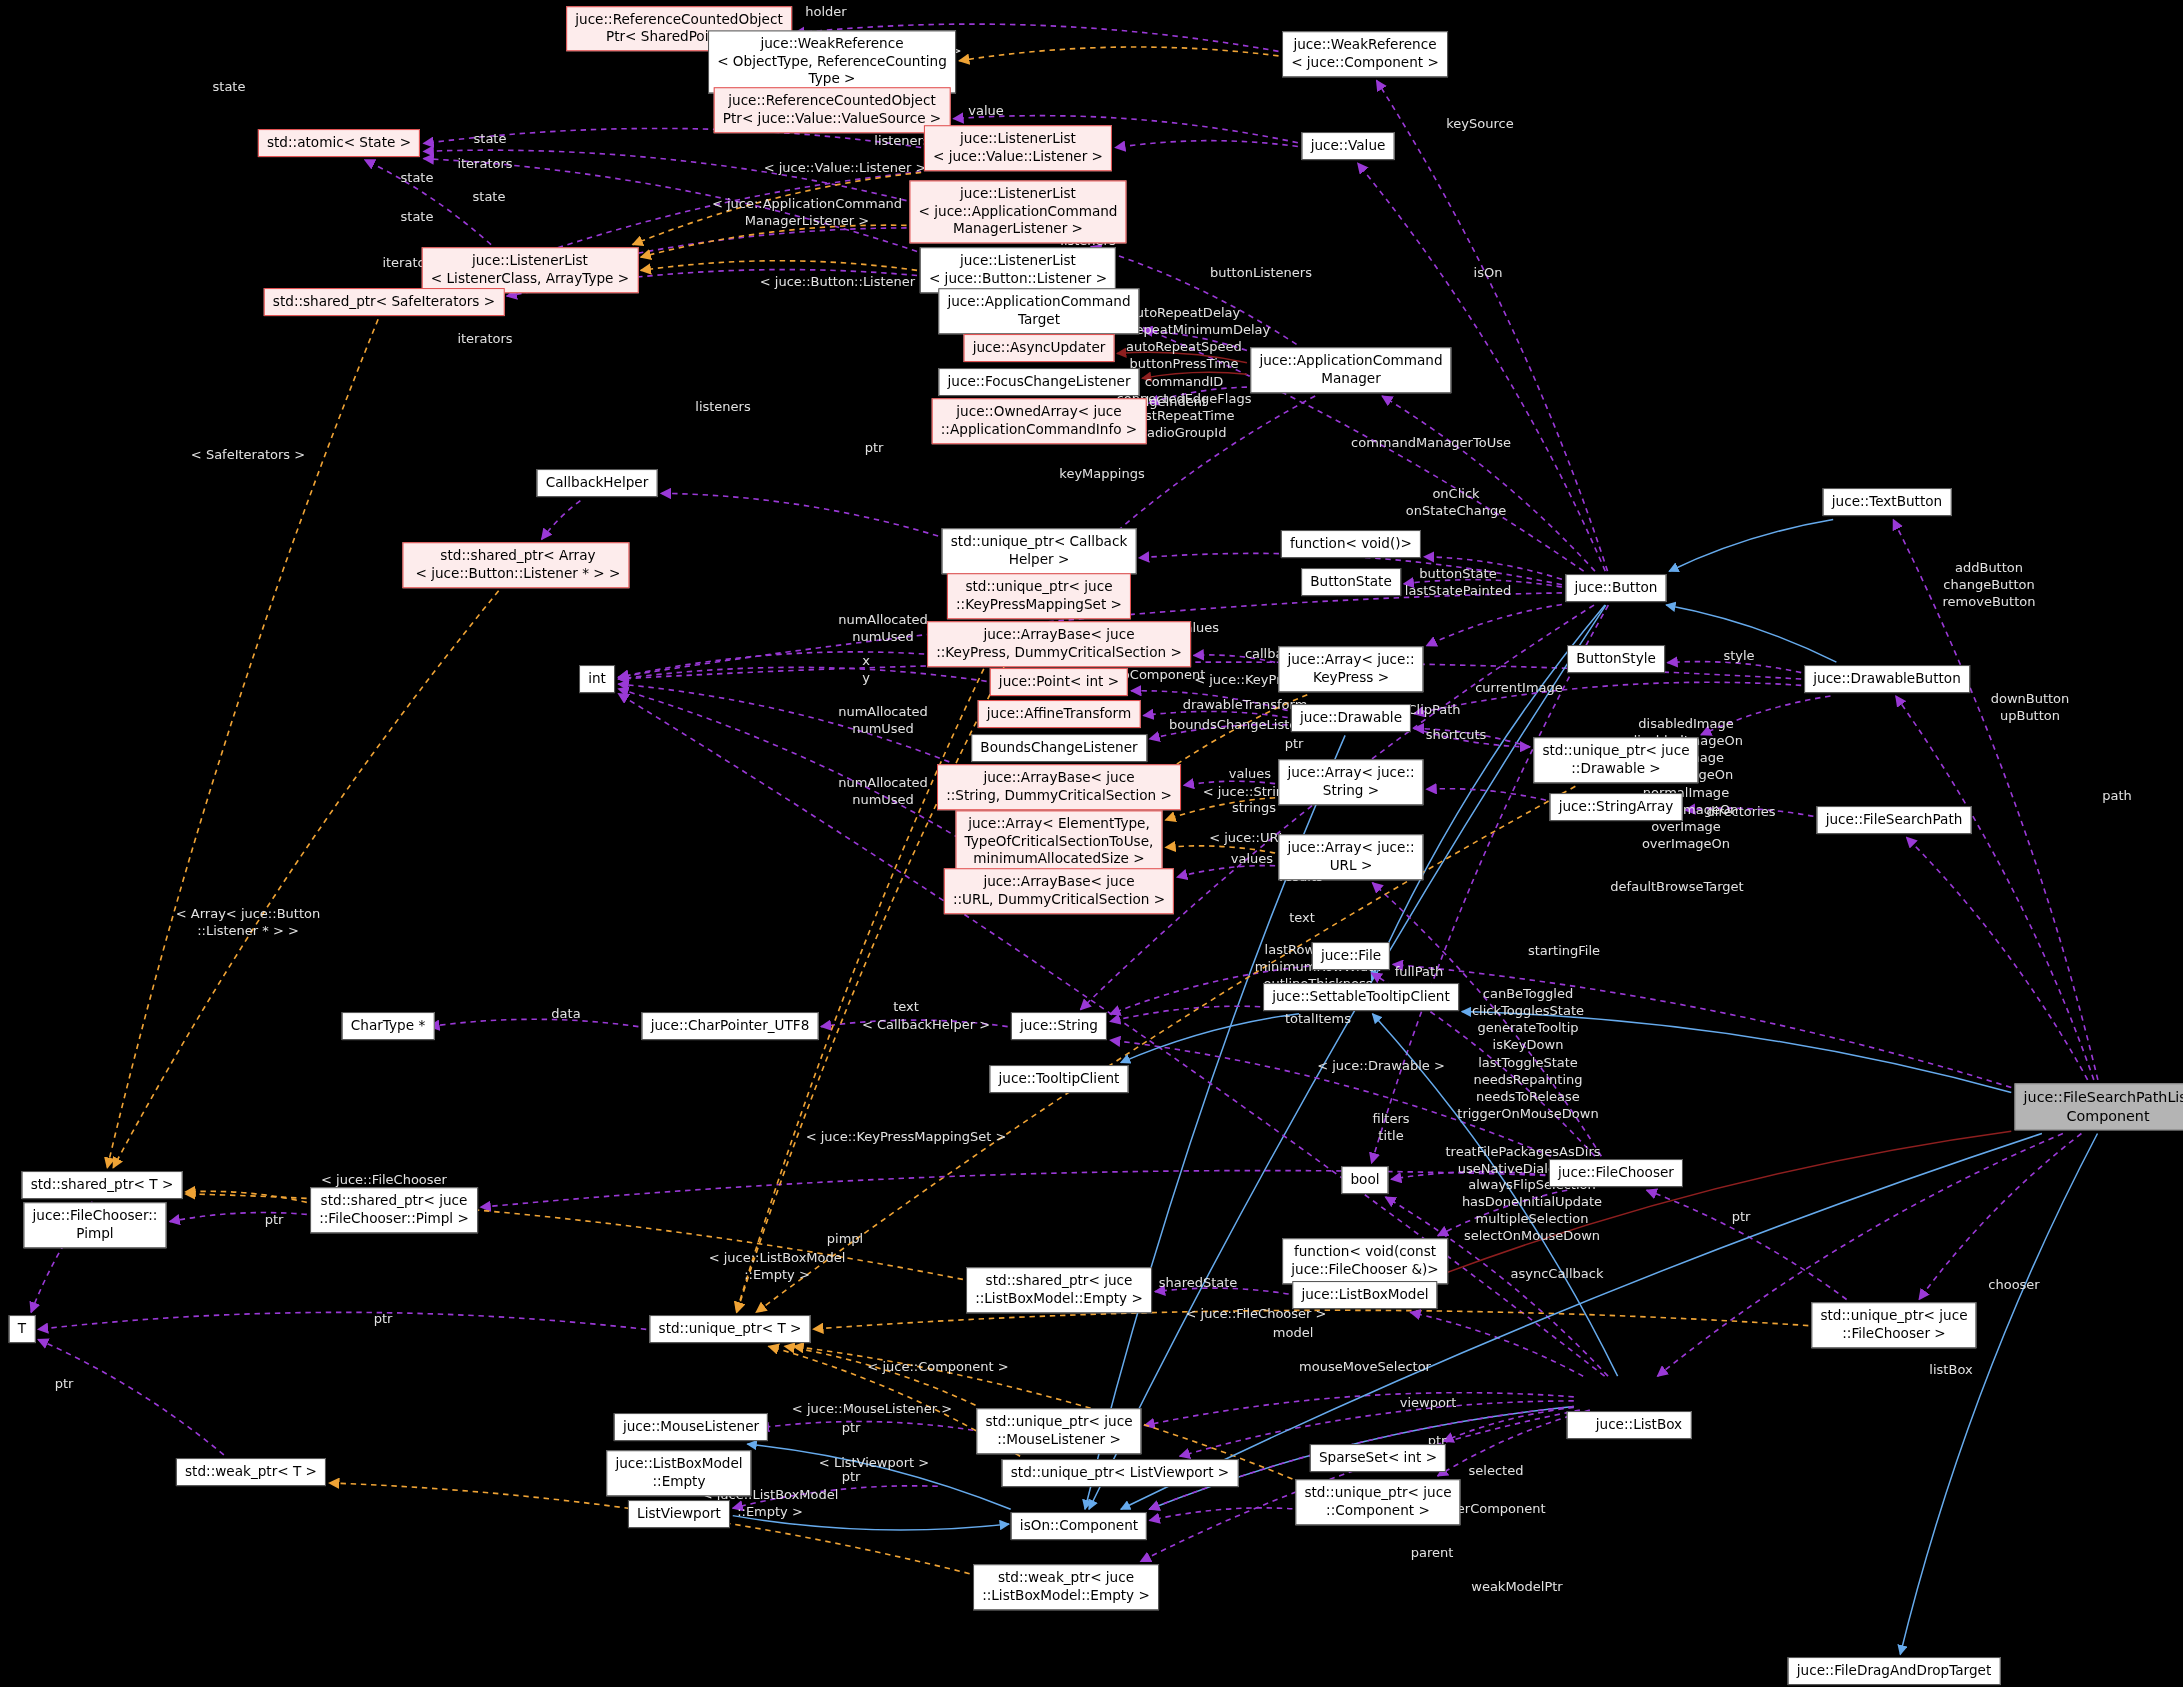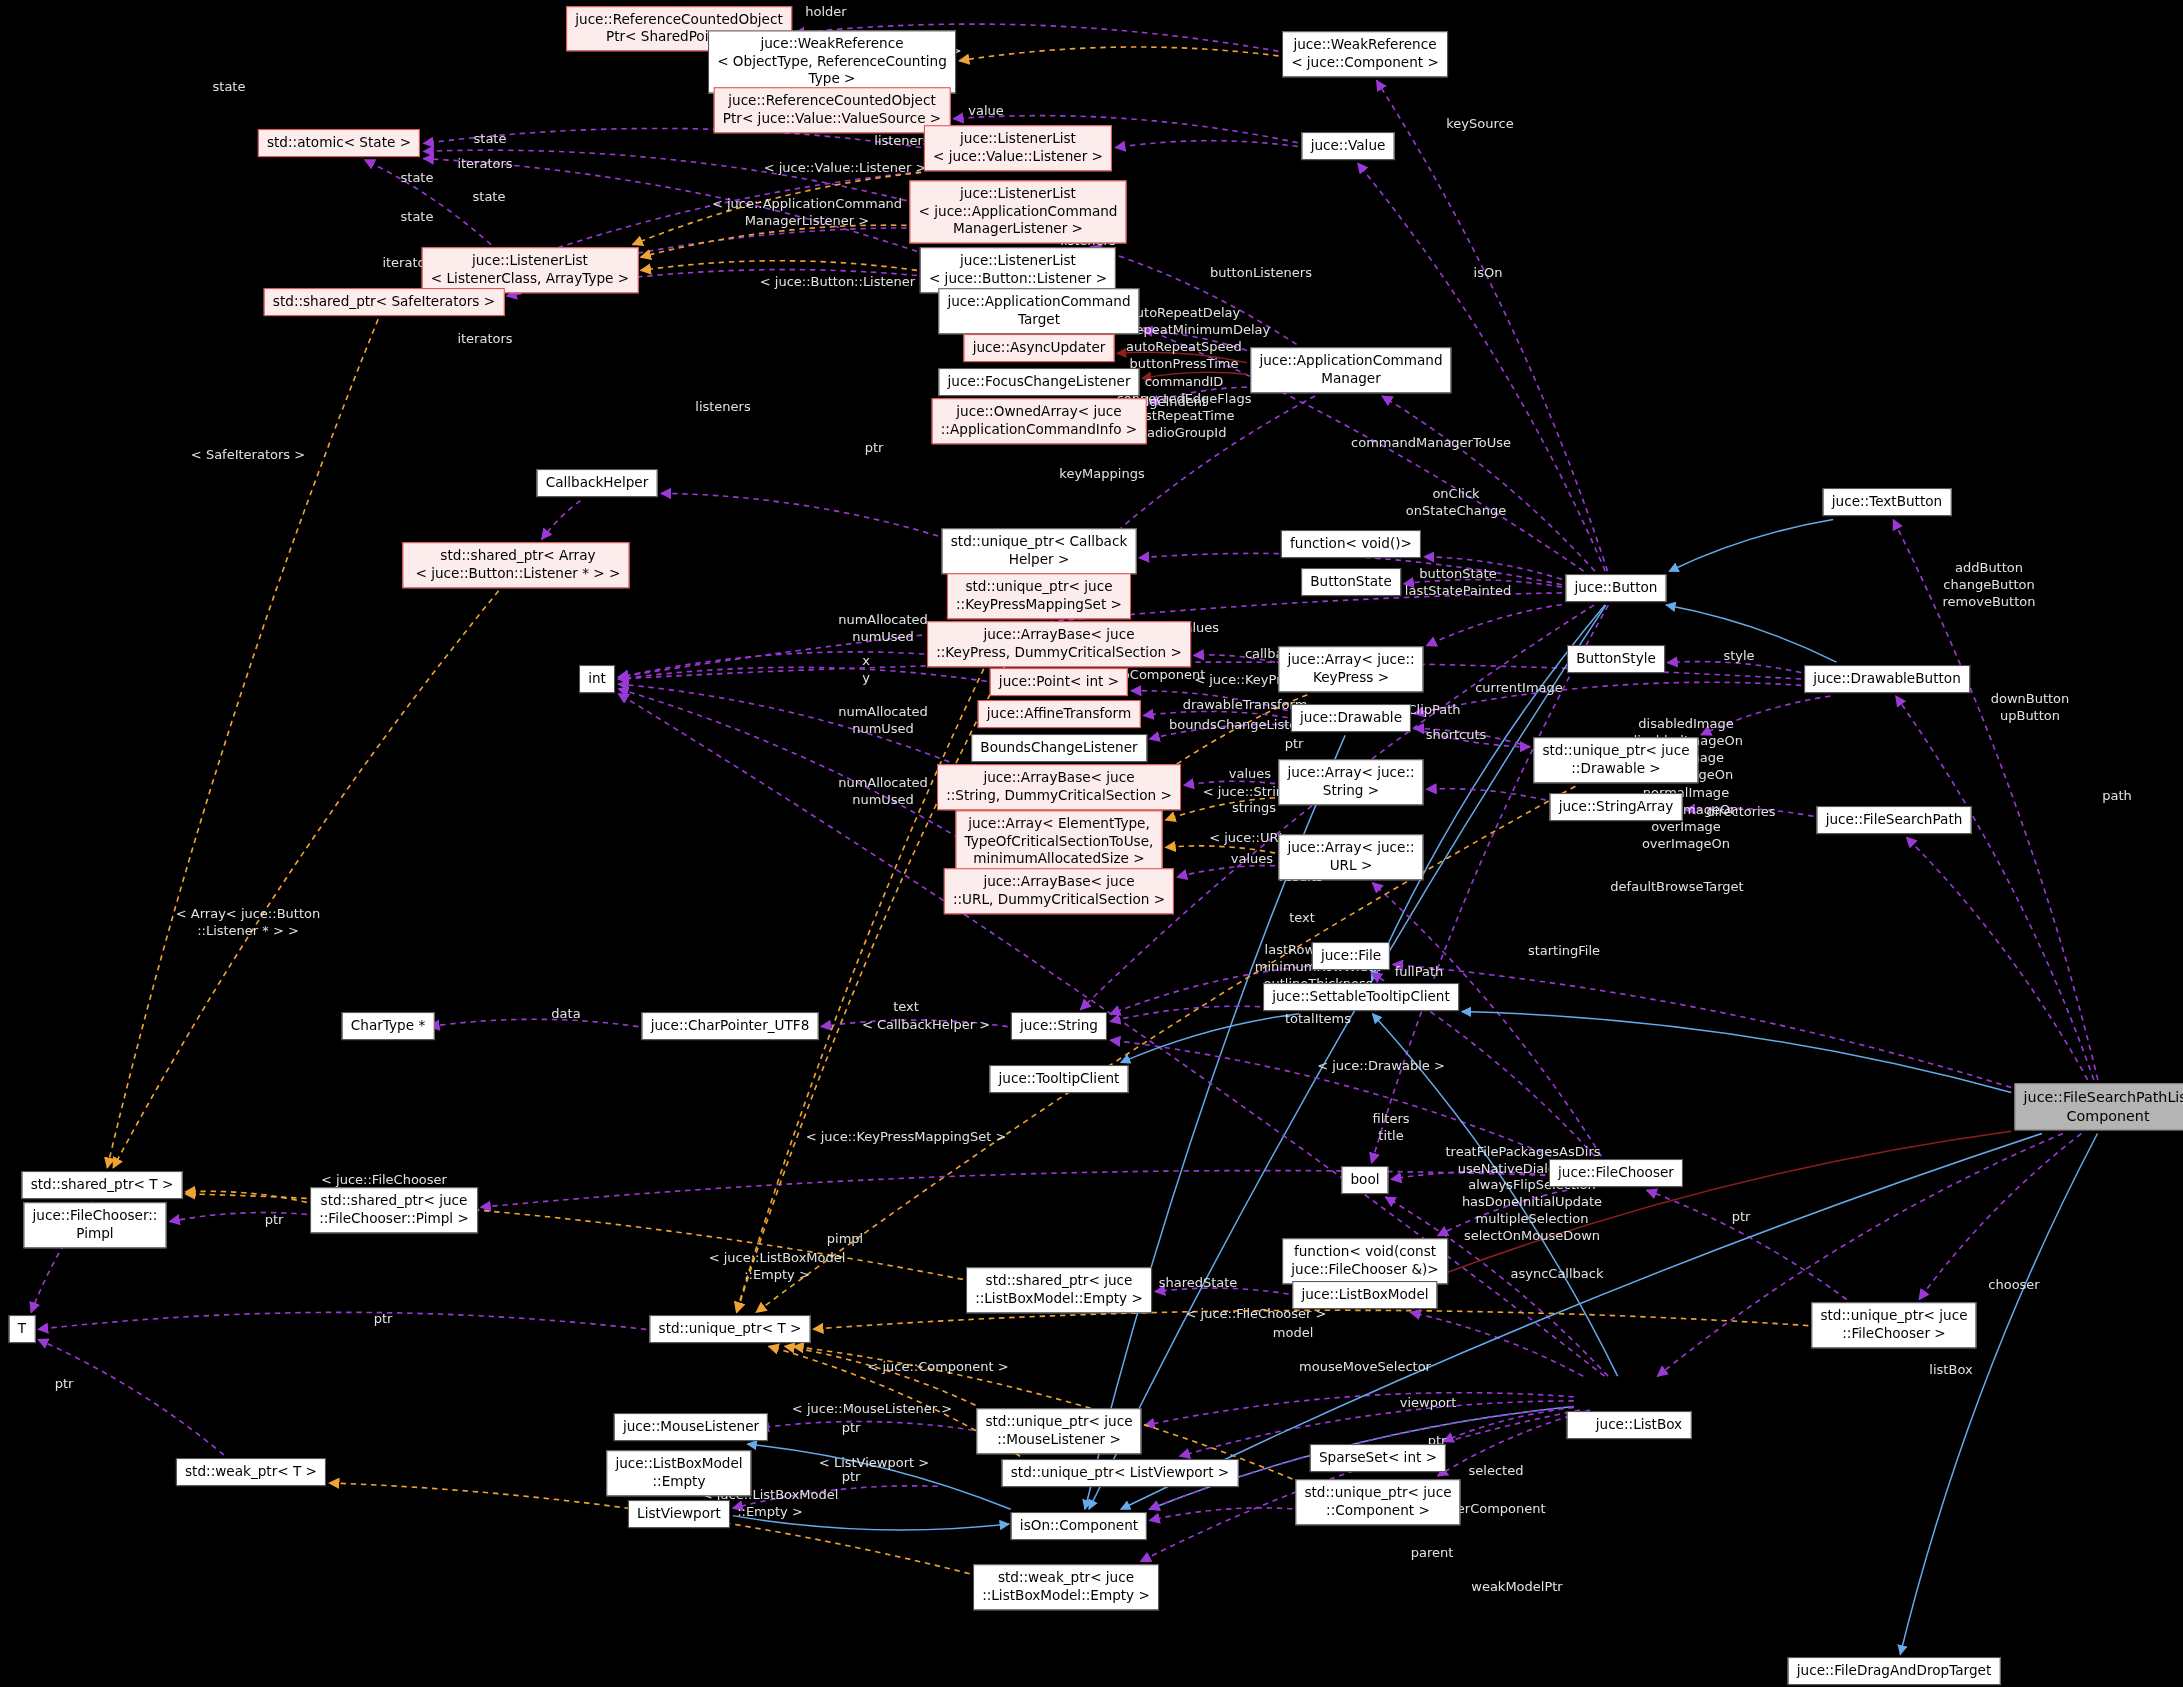--- a/index.html
+++ b/index.html
@@ -340,20 +340,28 @@
     <div class="elabel" style="left: 1302px; top: 918px; color: rgb(226, 226, 226);">text</div>
     <div class="elabel" style="left: 1318px; top: 984px; color: rgb(226, 226, 226);">lastRowSelected
 minimumRowWidth
 outlineThickness
 rowHeight
 totalItems</div>
     <div class="elabel" style="left: 1677px; top: 887px; color: rgb(226, 226, 226);">defaultBrowseTarget</div>
     <div class="elabel" style="left: 1564px; top: 929px; color: rgb(226, 226, 226); margin-top: 22px;">startingFile</div>
     <div class="elabel" style="left: 1419px; top: 972px; color: rgb(226, 226, 226);">fullPath</div>
     <div class="elabel" style="left: 1415px; top: 1001px; color: rgb(226, 226, 226);">tooltipString</div>
+    <div class="elabel" style="left: 1528px; top: 1054px; color: rgb(226, 226, 226);">canBeToggled
+clickTogglesState
+generateTooltip
+isKeyDown
+lastToggleState
+needsRepainting
+needsToRelease
+triggerOnMouseDown</div>
     <div class="elabel" style="left: 1391px; top: 1127px; color: rgb(226, 226, 226);">filters
 title</div>
     <div class="elabel t" style="left: 1381px; top: 1066px; color: rgb(226, 226, 226);">&lt; juce::Drawable &gt;</div>
     <div class="elabel" style="left: 1523px; top: 1160px; color: rgb(226, 226, 226);">treatFilePackagesAsDirs
 useNativeDialogBox</div>
     <div class="elabel" style="left: 1532px; top: 1210px; color: rgb(226, 226, 226);">alwaysFlipSelection
 hasDoneInitialUpdate
 multipleSelection
 selectOnMouseDown</div>
     <div class="elabel" style="left: 845px; top: 1239px; color: rgb(226, 226, 226);">pimpl</div>

